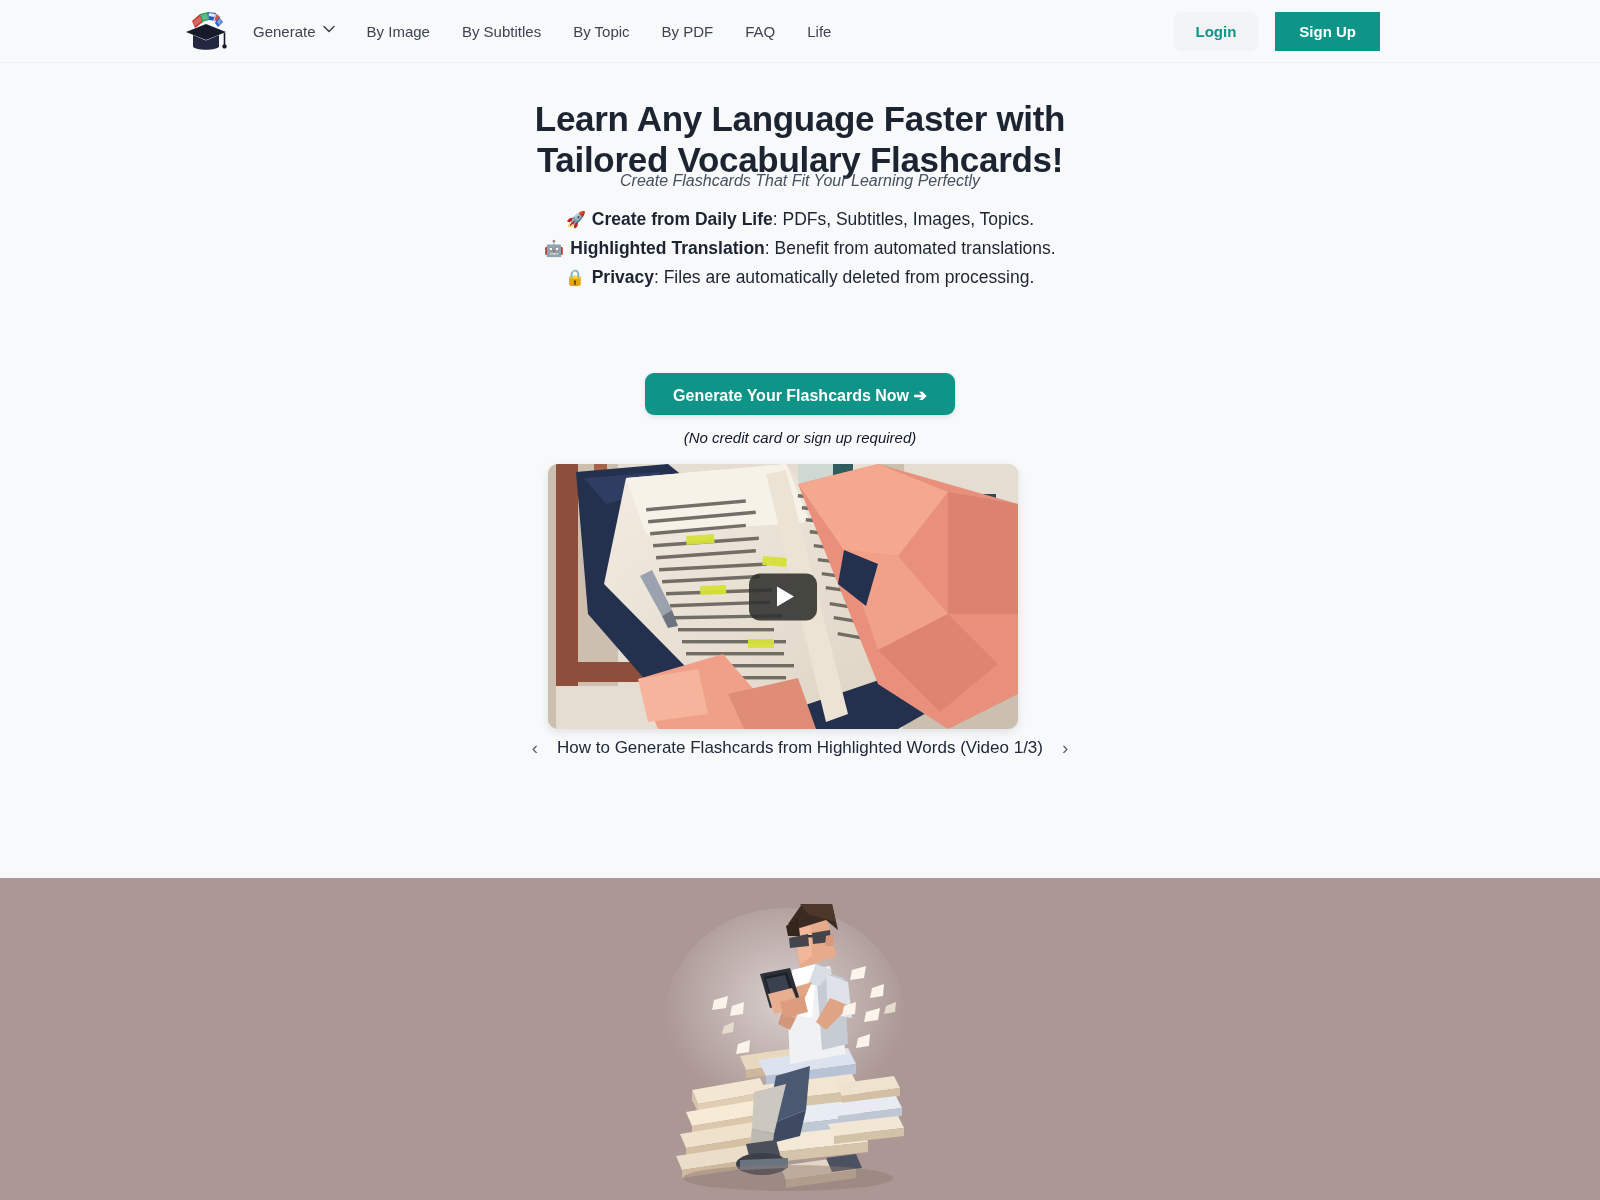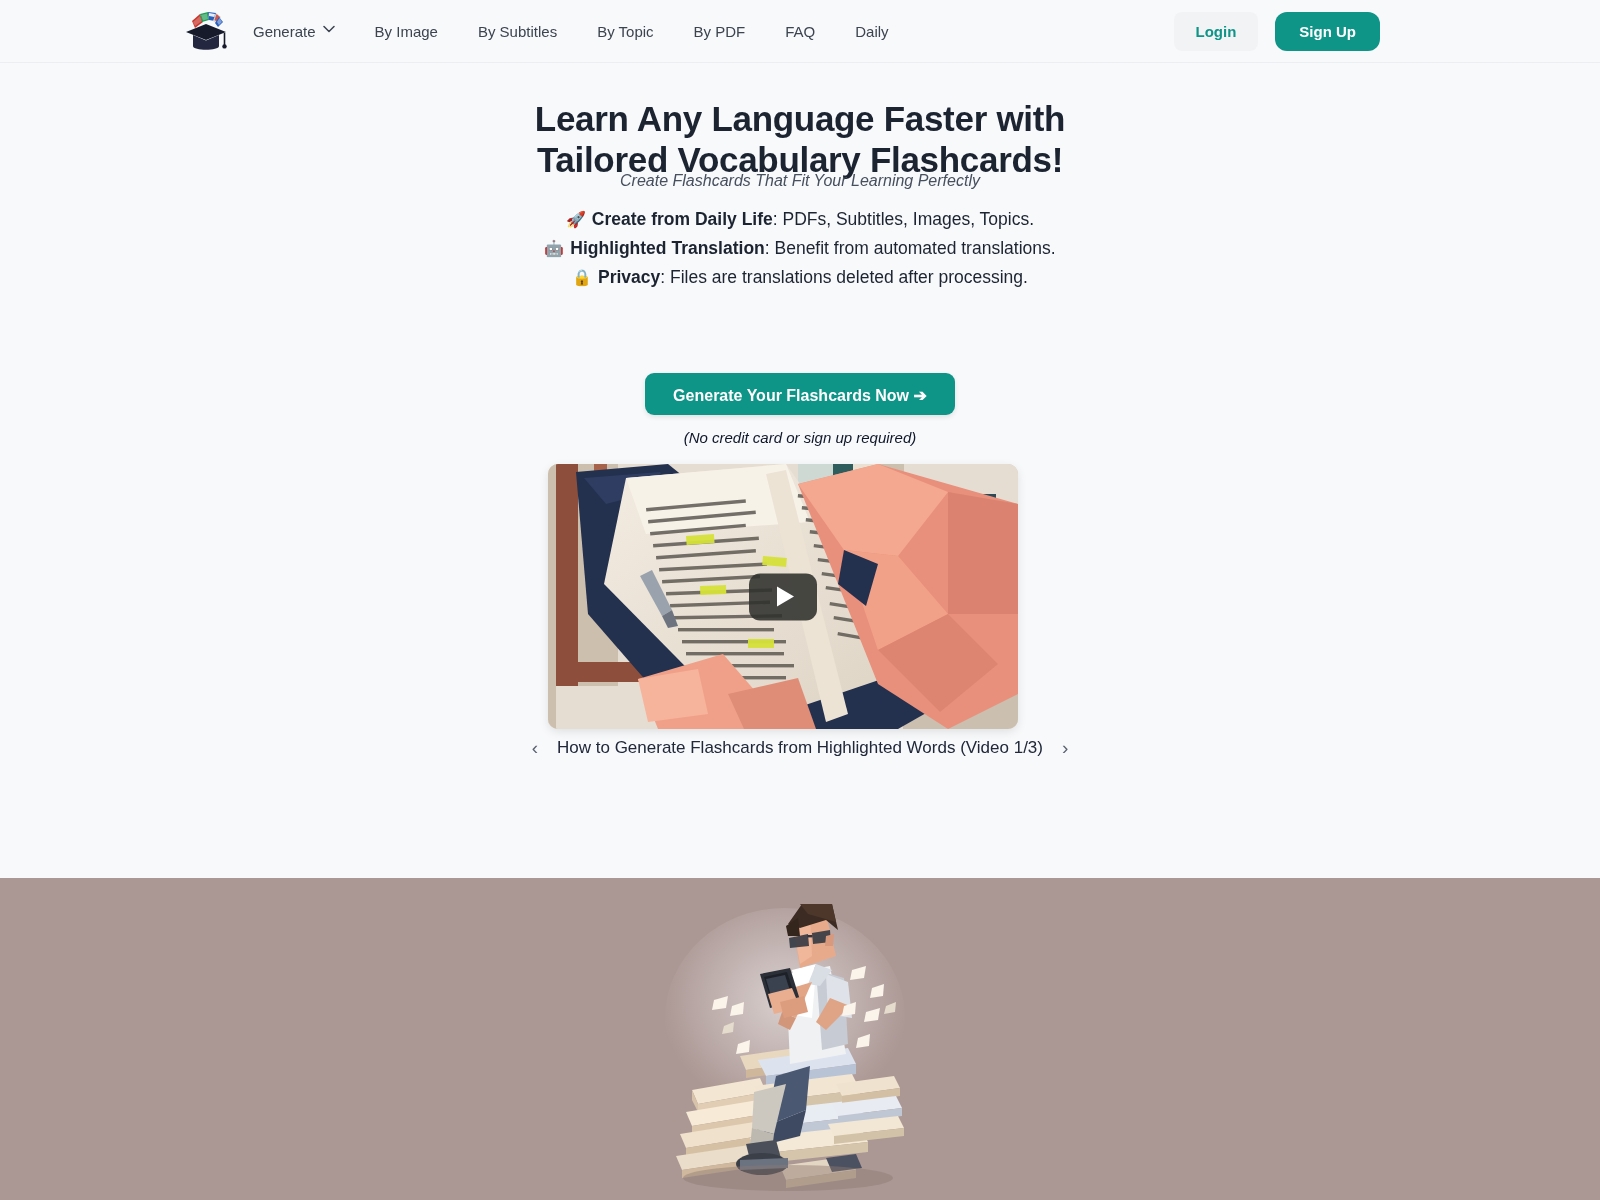--- a/index.html
+++ b/index.html
@@ -30,21 +30,21 @@
     height: 46px;
     display: block;
   }
   .nav-links {
     position: absolute;
     left: 253px;
     top: 0;
     height: 62px;
     display: flex;
     align-items: center;
-    gap: 12px;
+    gap: 4px;
   }
   .nav-item {
     font-size: 15px;
     color: #3c4450;
     padding: 0 14px;
     height: 62px;
     display: flex;
     align-items: center;
     cursor: pointer;
     white-space: nowrap;
@@ -78,21 +78,21 @@
     line-height: 39px;
     cursor: pointer;
     font-family: "Liberation Sans", sans-serif;
   }
   .btn-signup {
     background: #0f9488;
     color: #ffffff;
     font-size: 15px;
     font-weight: bold;
     border: none;
-    border-radius: 12px;
+    border-radius: 0;
     padding: 0 24px;
     height: 39px;
     line-height: 39px;
     cursor: pointer;
     font-family: "Liberation Sans", sans-serif;
   }
 
   
   .hero {
     position: absolute;
@@ -294,21 +294,21 @@
     <div class="nav-item">
       <span>By Topic</span>
     </div>
     <div class="nav-item">
       <span>By PDF</span>
     </div>
     <div class="nav-item">
       <span>FAQ</span>
     </div>
     <div class="nav-item">
-      <span>Daily</span>
+      <span>Life</span>
     </div>
   </nav>
 
   <div class="header-actions">
     <button class="btn-login">Login</button>
     <button class="btn-signup">Sign Up</button>
   </div>
 </div>
 
 <div class="hero">
@@ -321,21 +321,21 @@
   <div class="subtitle">Create Flashcards That Fit Your Learning Perfectly</div>
 
   <div class="features">
     <div class="feat">
       <span class="em">🚀</span><b>Create from Daily Life</b><span>: PDFs, Subtitles, Images, Topics.</span>
     </div>
     <div class="feat">
       <span class="em">🤖</span><b>Highlighted Translation</b><span>: Benefit from automated translations.</span>
     </div>
     <div class="feat">
-      <span class="em">🔒</span><b>Privacy</b><span>: Files are translations deleted after processing.</span>
+      <span class="em">🔒</span><b>Privacy</b><span>: Files are automatically deleted from processing.</span>
     </div>
   </div>
 
   <div class="cta-wrap">
     <button class="btn-cta">Generate Your Flashcards Now ➔</button>
     <div class="cta-note">(No credit card or sign up required)</div>
   </div>
 
   <div class="video-card">
     <svg viewBox="0 0 470 265" preserveAspectRatio="none">

